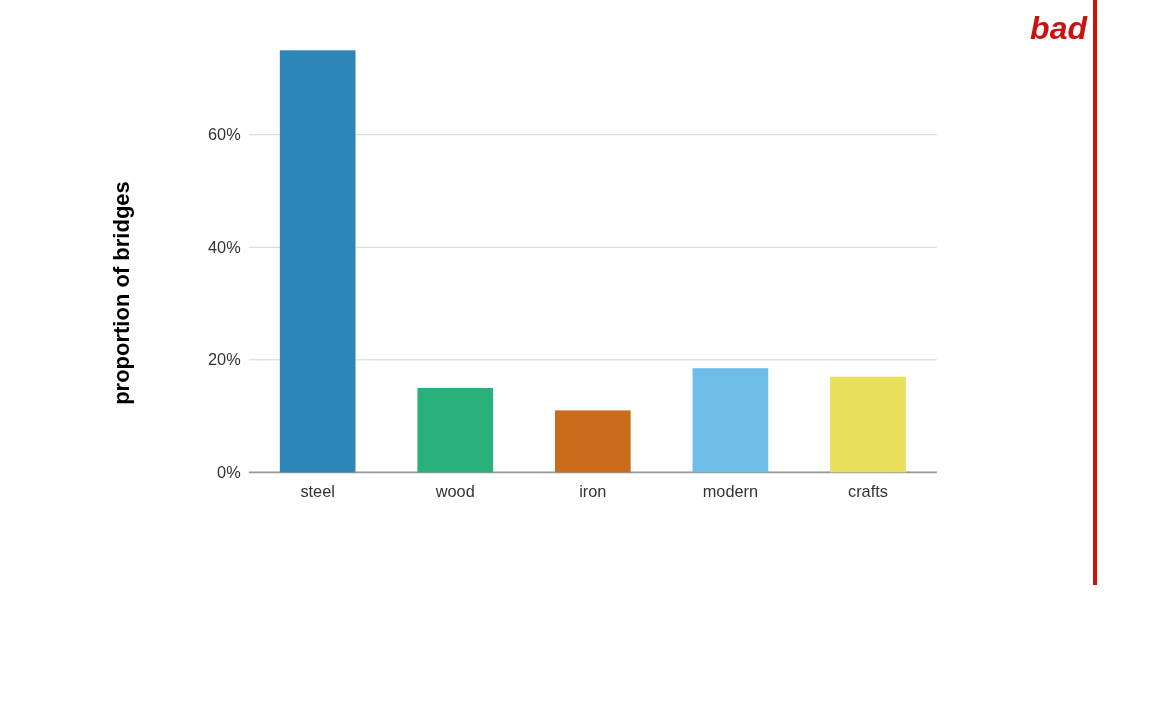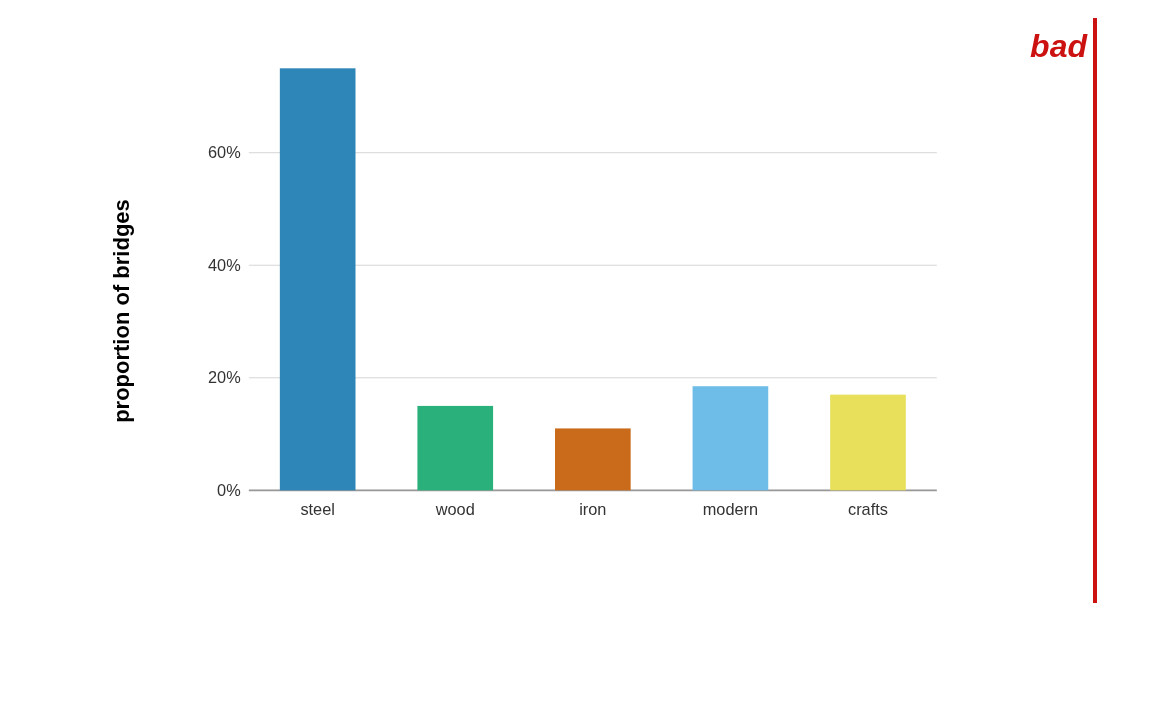--- a/index.html
+++ b/index.html
@@ -8,21 +8,20 @@
       height: 711px;
       background: #fff;
       font-family: Arial, sans-serif;
       overflow: hidden;
     }
     .chart-container {
       width: 1152px;
       height: 585px;
       position: relative;
       padding: 14px 60px 80px 110px;
-      margin-top: 18px;
     }
     .bad-label {
       position: absolute;
       top: 10px;
       right: 65px;
       color: #cc1111;
       font-size: 32px;
       font-style: italic;
       font-weight: bold;
     }

